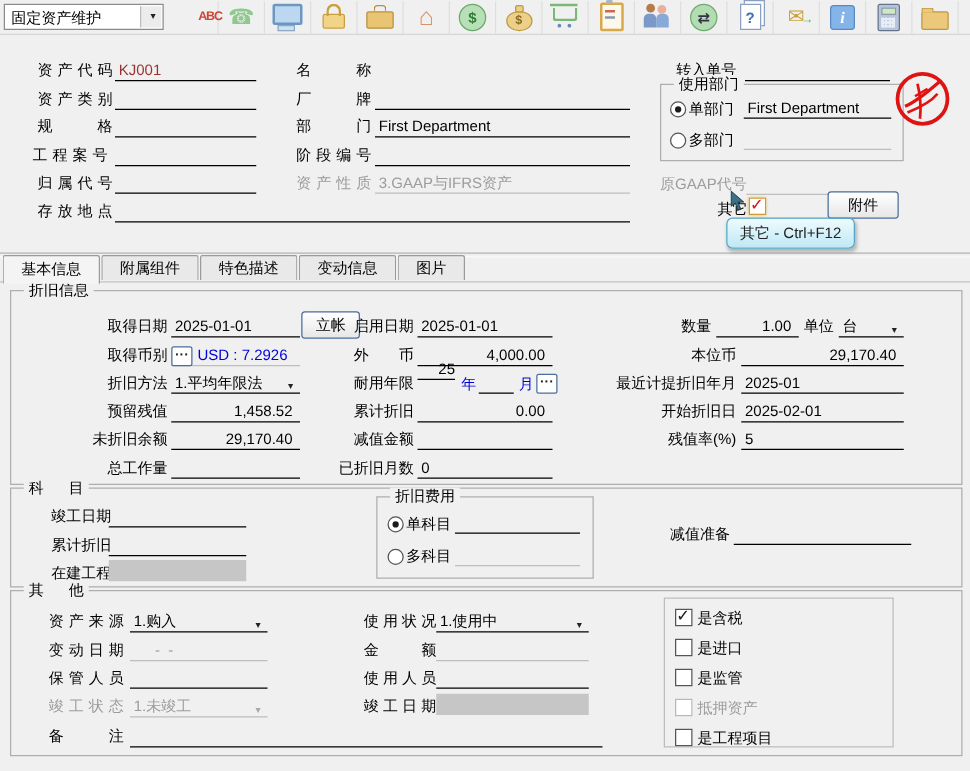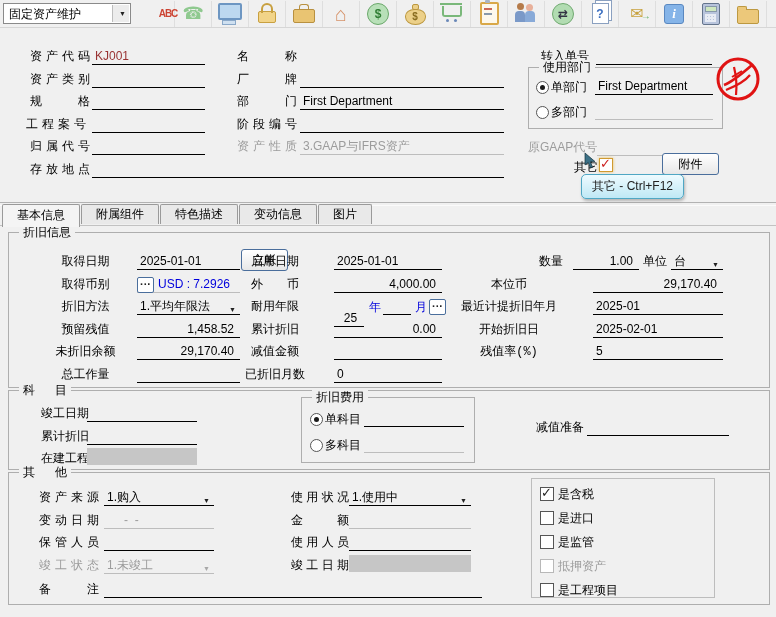--- a/index.html
+++ b/index.html
@@ -1,19 +1,19 @@
 <!DOCTYPE html>
 <html><head>
 <meta charset="utf-8">
 <style>
   html,body{margin:0;padding:0;background:#f0f0f0;}
   .screen{position:relative;width:776px;height:617px;background:#f0f0f0;
     font-family:"Liberation Sans","DejaVu Sans",sans-serif;font-size:12px;color:#000;overflow:hidden;}
   .abs{position:absolute;white-space:pre;}
-  .lblr{position:absolute;text-align:center;white-space:pre;font-family:Liberation Mono, monospace;}
+  .lblr{position:absolute;text-align:right;white-space:pre;}
   .lblj{position:absolute;text-align:justify;text-align-last:justify;overflow:hidden;height:15px;}
   .dis-t{color:#9c9c9c;}
   .fld{position:absolute;height:17px;line-height:16px;border-bottom:1px solid #000;white-space:pre;padding-left:3px;box-sizing:border-box;}
   .fld.num{text-align:right;padding-right:6px;}
   .fld.dis{border-bottom-color:#bdbdbd;color:#9c9c9c;}
   .boxgray{position:absolute;background:#c6c6c6;height:17px;}
   .grp{position:absolute;border:1px solid #aeaeae;}
   .gtitle{position:absolute;top:-8px;left:10px;background:#f0f0f0;padding:0 4px;line-height:14px;}
   .gtitle.j{text-align:justify;text-align-last:justify;width:44px;}
   .btn{position:absolute;background:linear-gradient(#ffffff,#e7e7e7);border:1px solid #4a6e9c;border-radius:3px;text-align:center;line-height:20px;box-sizing:border-box;}
@@ -234,21 +234,21 @@
     <span class="lblr" style="left:28px;top:133px;width:97px">总工作量</span>
     <span class="fld" style="left:128px;top:133px;width:103px"></span>
 
     <span class="lblr" style="left:210px;top:20px;width:112px">启用日期</span>
     <span class="fld" style="left:325px;top:20px;width:108px">2025-01-01</span>
 
     <span class="lblr" style="left:210px;top:43px;width:112px">外　　币</span>
     <span class="fld num" style="left:325px;top:43px;width:108px">4,000.00</span>
 
     <span class="lblr" style="left:210px;top:65px;width:112px">耐用年限</span>
-    <span class="fld" style="left:325px;top:77px;width:30px;text-align:center">25</span>
+    <span class="fld" style="left:325px;top:54px;width:30px;text-align:right">25</span>
     <span class="abs blue" style="left:360px;top:66px">年</span>
     <span class="fld" style="left:374px;top:65px;width:28px"></span>
     <span class="abs blue" style="left:406px;top:66px">月</span>
     <span class="mini" style="left:420px;top:66px">···</span>
 
     <span class="lblr" style="left:210px;top:88px;width:112px">累计折旧</span>
     <span class="fld num" style="left:325px;top:88px;width:108px">0.00</span>
 
     <span class="lblr" style="left:210px;top:110px;width:112px">减值金额</span>
     <span class="fld" style="left:325px;top:110px;width:108px"></span>

